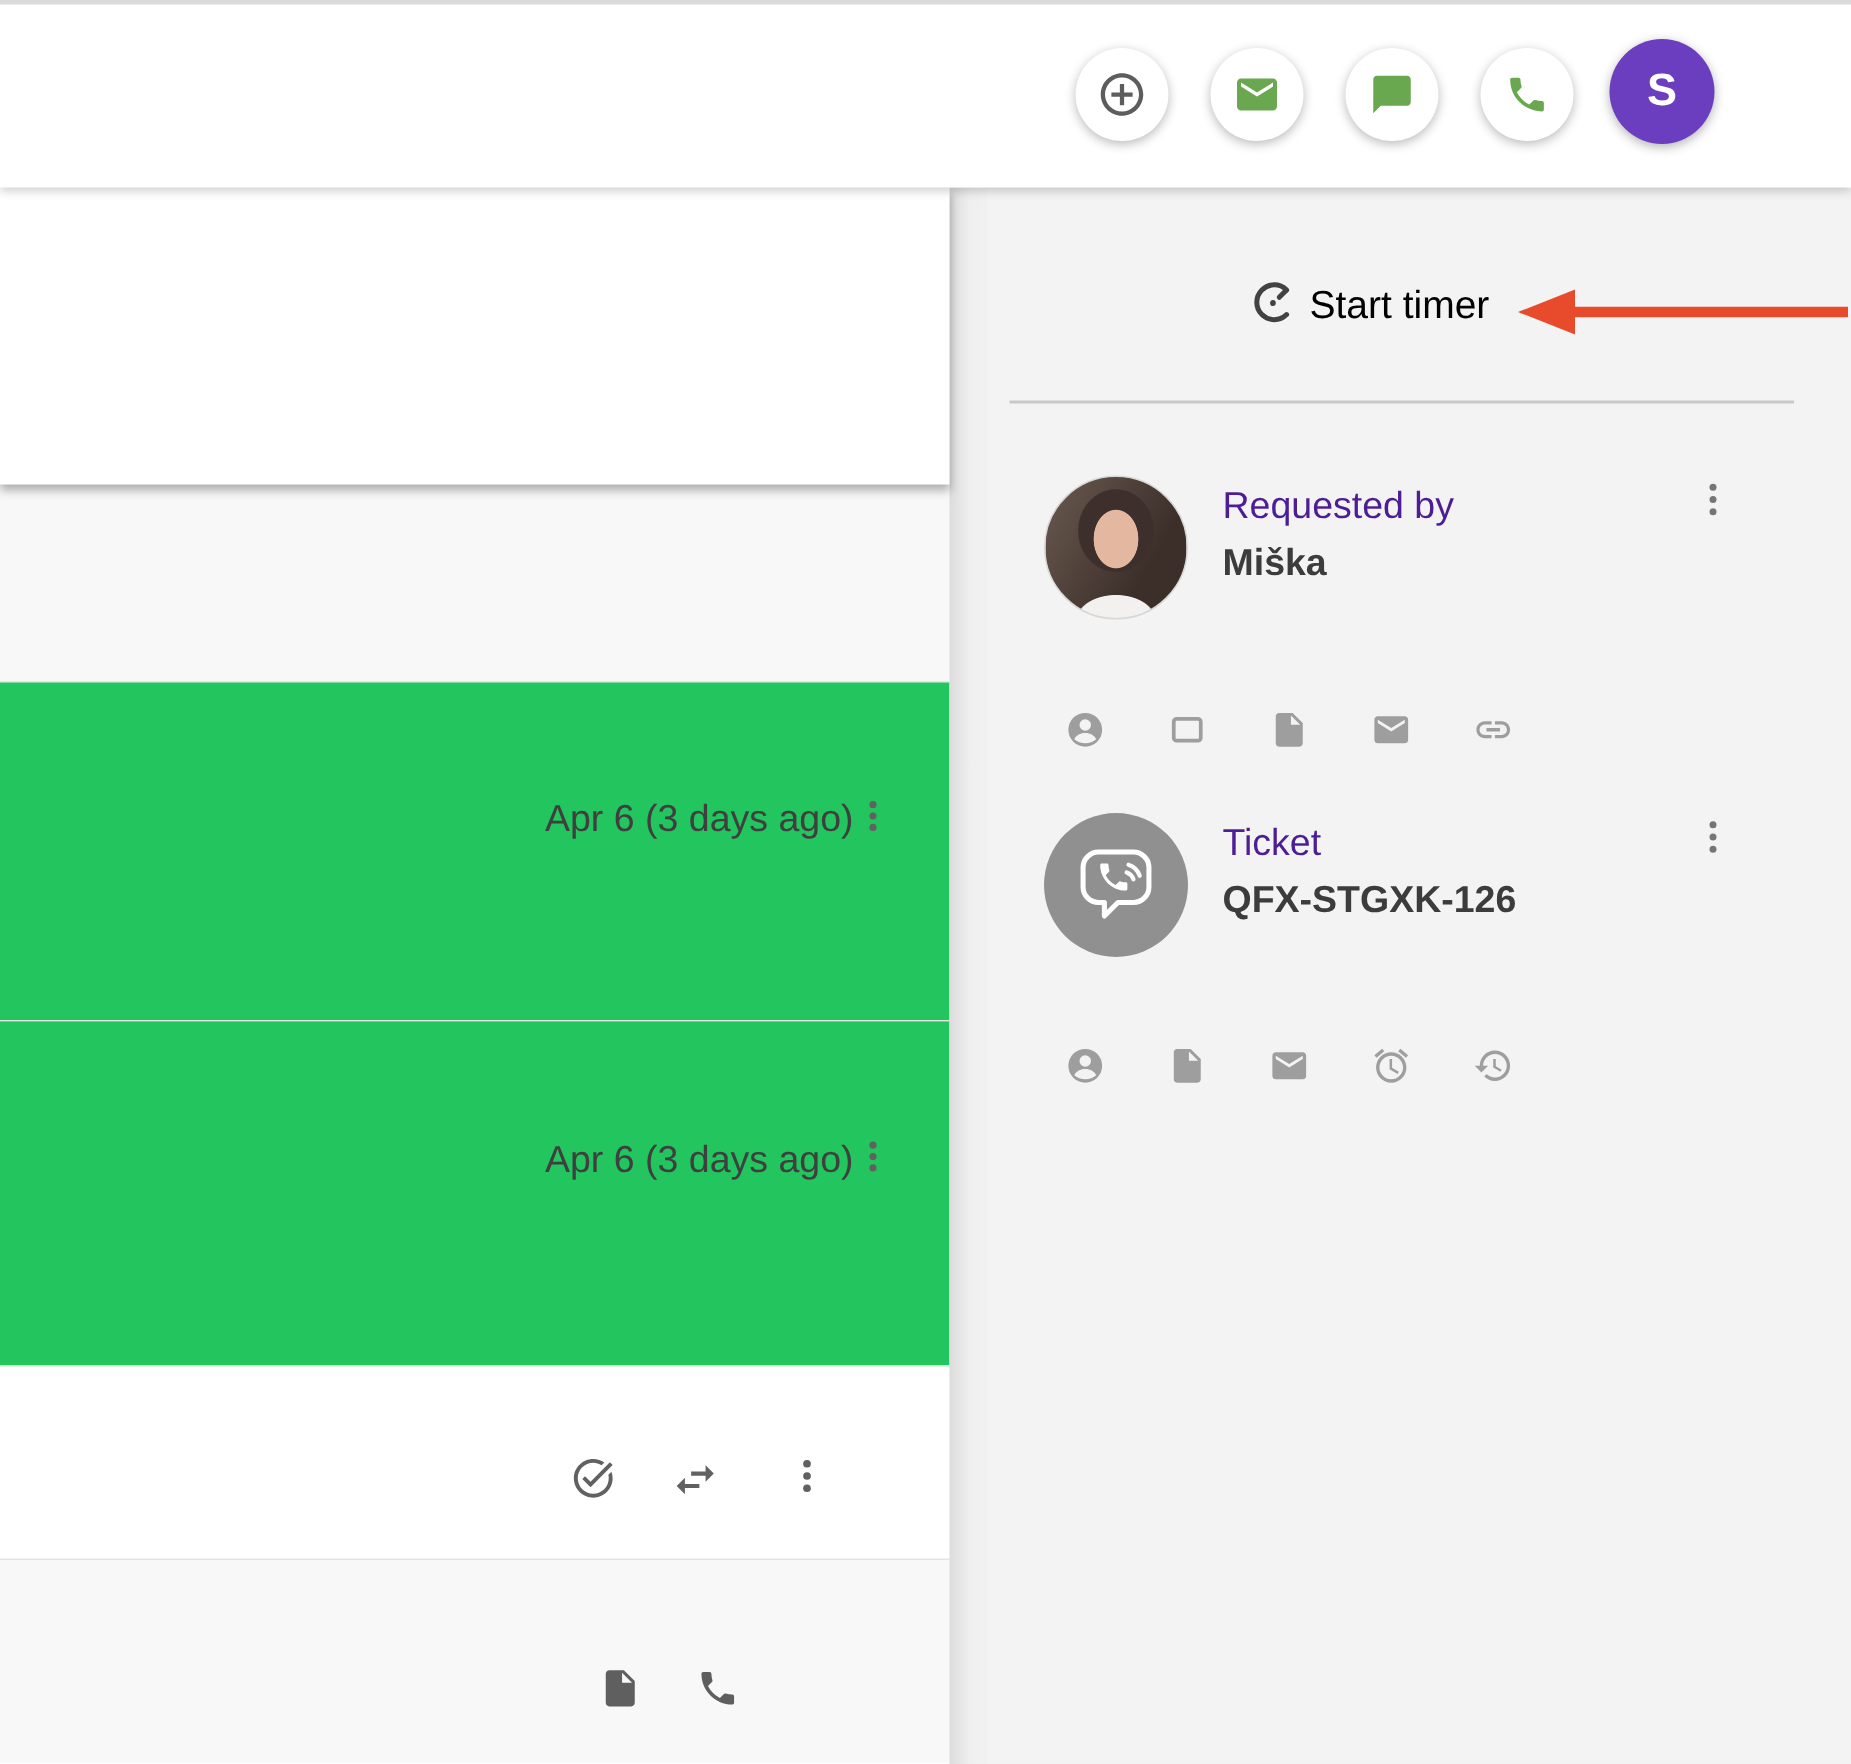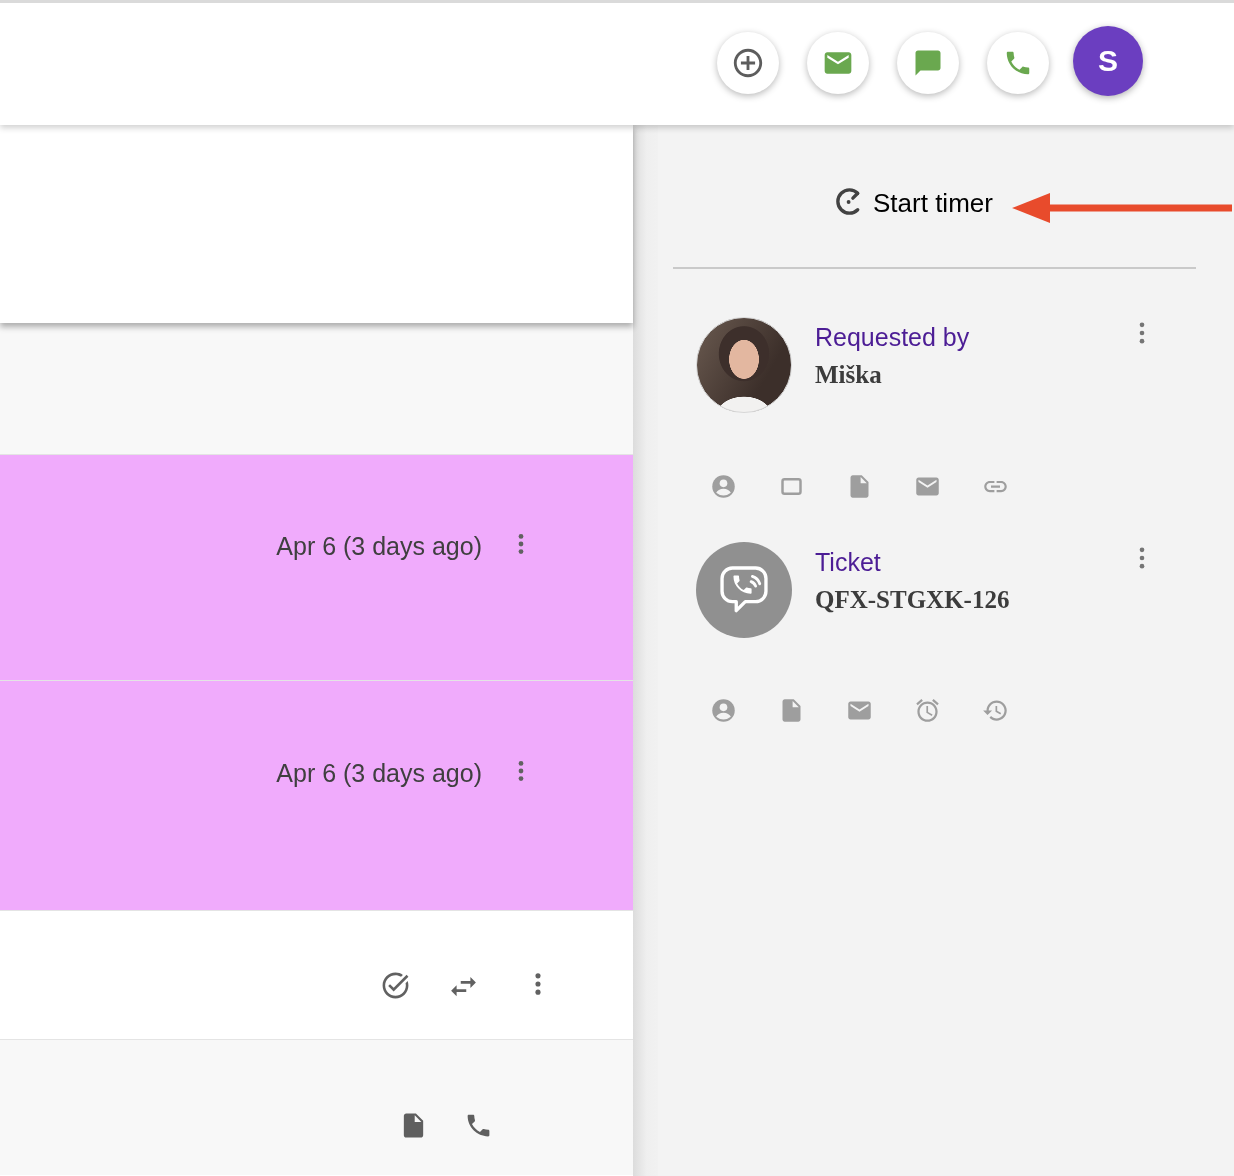--- a/index.html
+++ b/index.html
@@ -33,23 +33,23 @@
     font-family:"Liberation Sans","DejaVu Sans",sans-serif;
   }
 
   
   .left-panel { position:absolute; top:125px; left:0; width:633px; height:1051px; background:#fff; }
   .lp-card-top {
     position:relative; height:198px; background:#fff;
     box-shadow:0 4px 6px rgba(0,0,0,0.30); z-index:5;
   }
   .lp-gap { height:132px; background:#f8f8f8; border-bottom:1px solid #e4e4e4; }
-  .lp-msg { height:226px; background:#f0abfc; border-bottom:1px solid #e4e4e4;
+  .lp-msg { height:226px; background:#22c55e; border-bottom:1px solid #e4e4e4;
     display:flex; justify-content:flex-end; align-items:flex-start;
-    padding:76px 99px 0 0; gap:26px; }
+    padding:76px 38px 0 0; }
   .lp-msg.second { height:230px; padding-top:77px; }
   .date-label { font-size:25px; color:#3f3f3f; line-height:30px; }
   .lp-actions { height:129px; background:#fff; border-bottom:1px solid #e4e4e4;
     display:flex; justify-content:flex-end; align-items:flex-start;
     padding:59px 81px 0 0; gap:36px; color:#616161; }
   .lp-footer { height:135px; background:#f8f8f8;
     display:flex; justify-content:flex-end; align-items:flex-start;
     padding:71px 140px 0 0; gap:36px; color:#5f5f5f; }
   .icon-btn { background:none; border:none; padding:0; cursor:pointer; color:inherit; display:block; }
   .icon-btn svg { display:block; }
@@ -80,21 +80,21 @@
     border:1px solid #d7d7d7;
     background:
       radial-gradient(ellipse 26% 34% at 50% 44%, #e3b7a0 0 60%, rgba(227,183,160,0) 62%),
       radial-gradient(ellipse 46% 30% at 50% 102%, #f2f1f0 0 60%, rgba(242,241,240,0) 62%),
       radial-gradient(ellipse 44% 48% at 50% 38%, #3d2f2b 0 60%, rgba(61,47,43,0) 62%),
       linear-gradient(120deg,#6a5a50,#3c2f2a 70%);
   }
   .viber-avatar { background:#909090; display:flex; align-items:center; justify-content:center; }
   .card-text { position:absolute; left:119px; top:5px; }
   .card-title { font-size:25px; color:#4c1d95; line-height:30px; }
-  .card-name { font-size:25px; font-weight:bold; color:#3c3c3c; line-height:30px; margin-top:8px;font-family:Liberation Serif, serif; }
+  .card-name { font-size:25px; font-weight:bold; color:#3c3c3c; line-height:30px; margin-top:8px; }
   .card-kebab { position:absolute; right:58px; top:2px; color:#757575; }
 
   .tool-row { position:absolute; left:52px; display:flex; gap:41px; color:#9e9e9e; }
   .tool-row.row1 { top:348px; }
   .tool-row.row2 { top:572px; }
 </style>
 </head>
 <body>
 
 <div class="screen">

